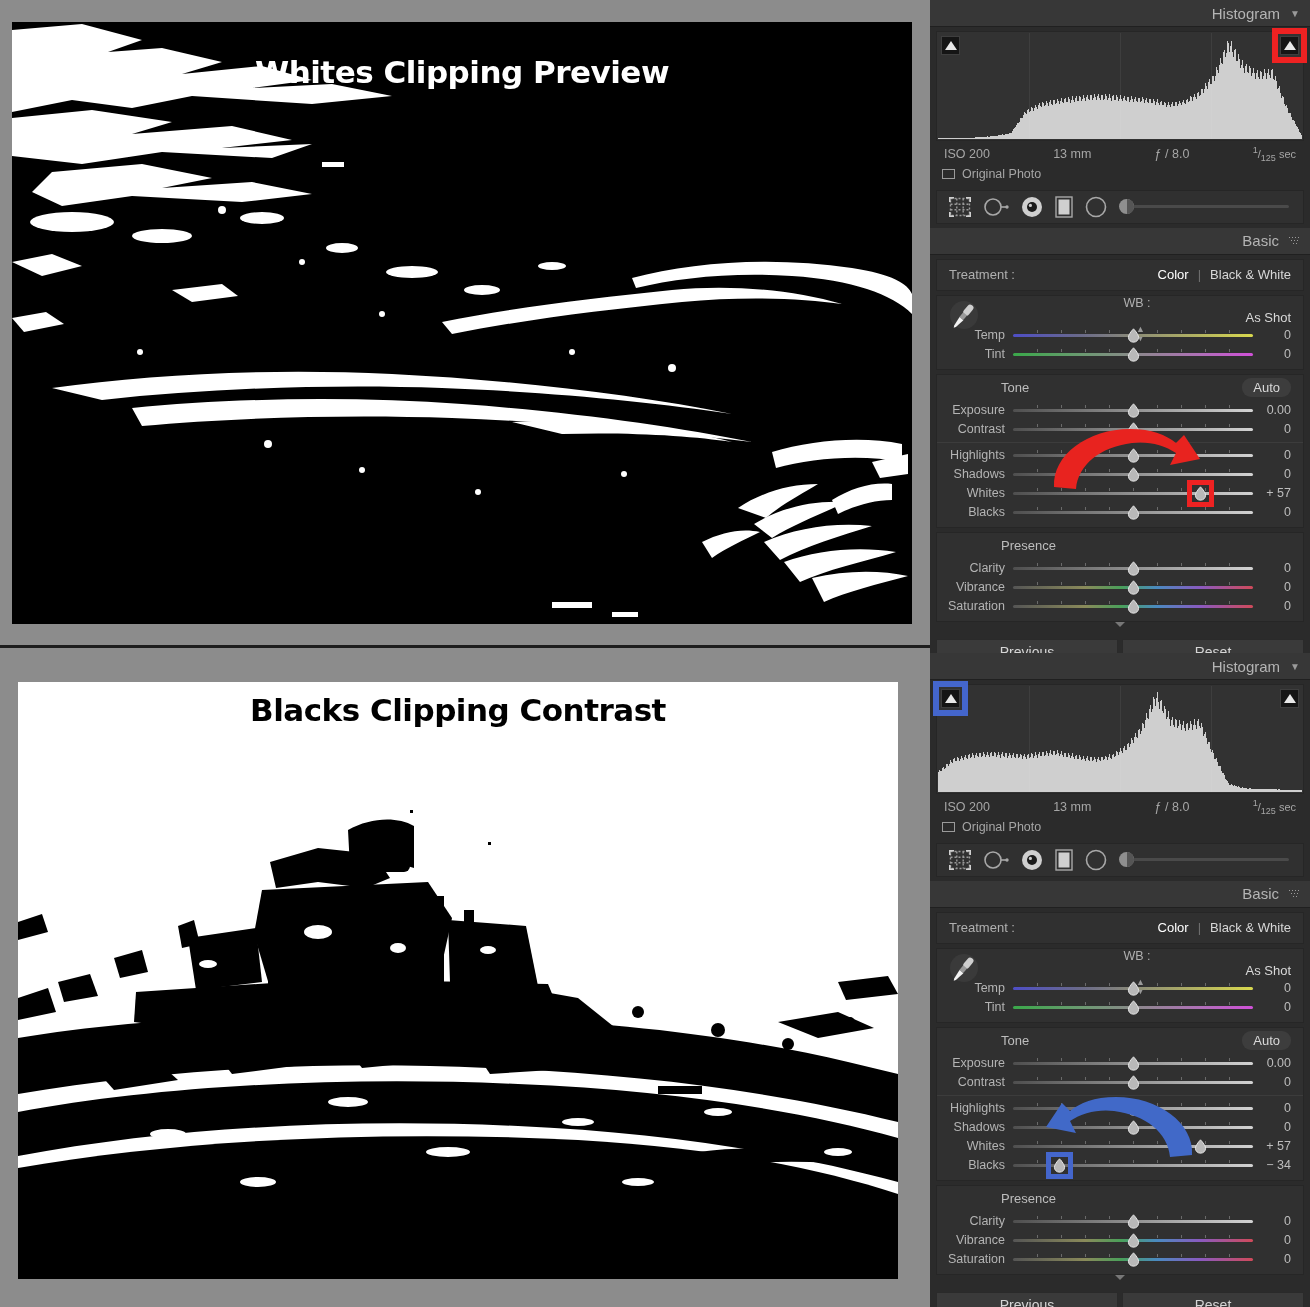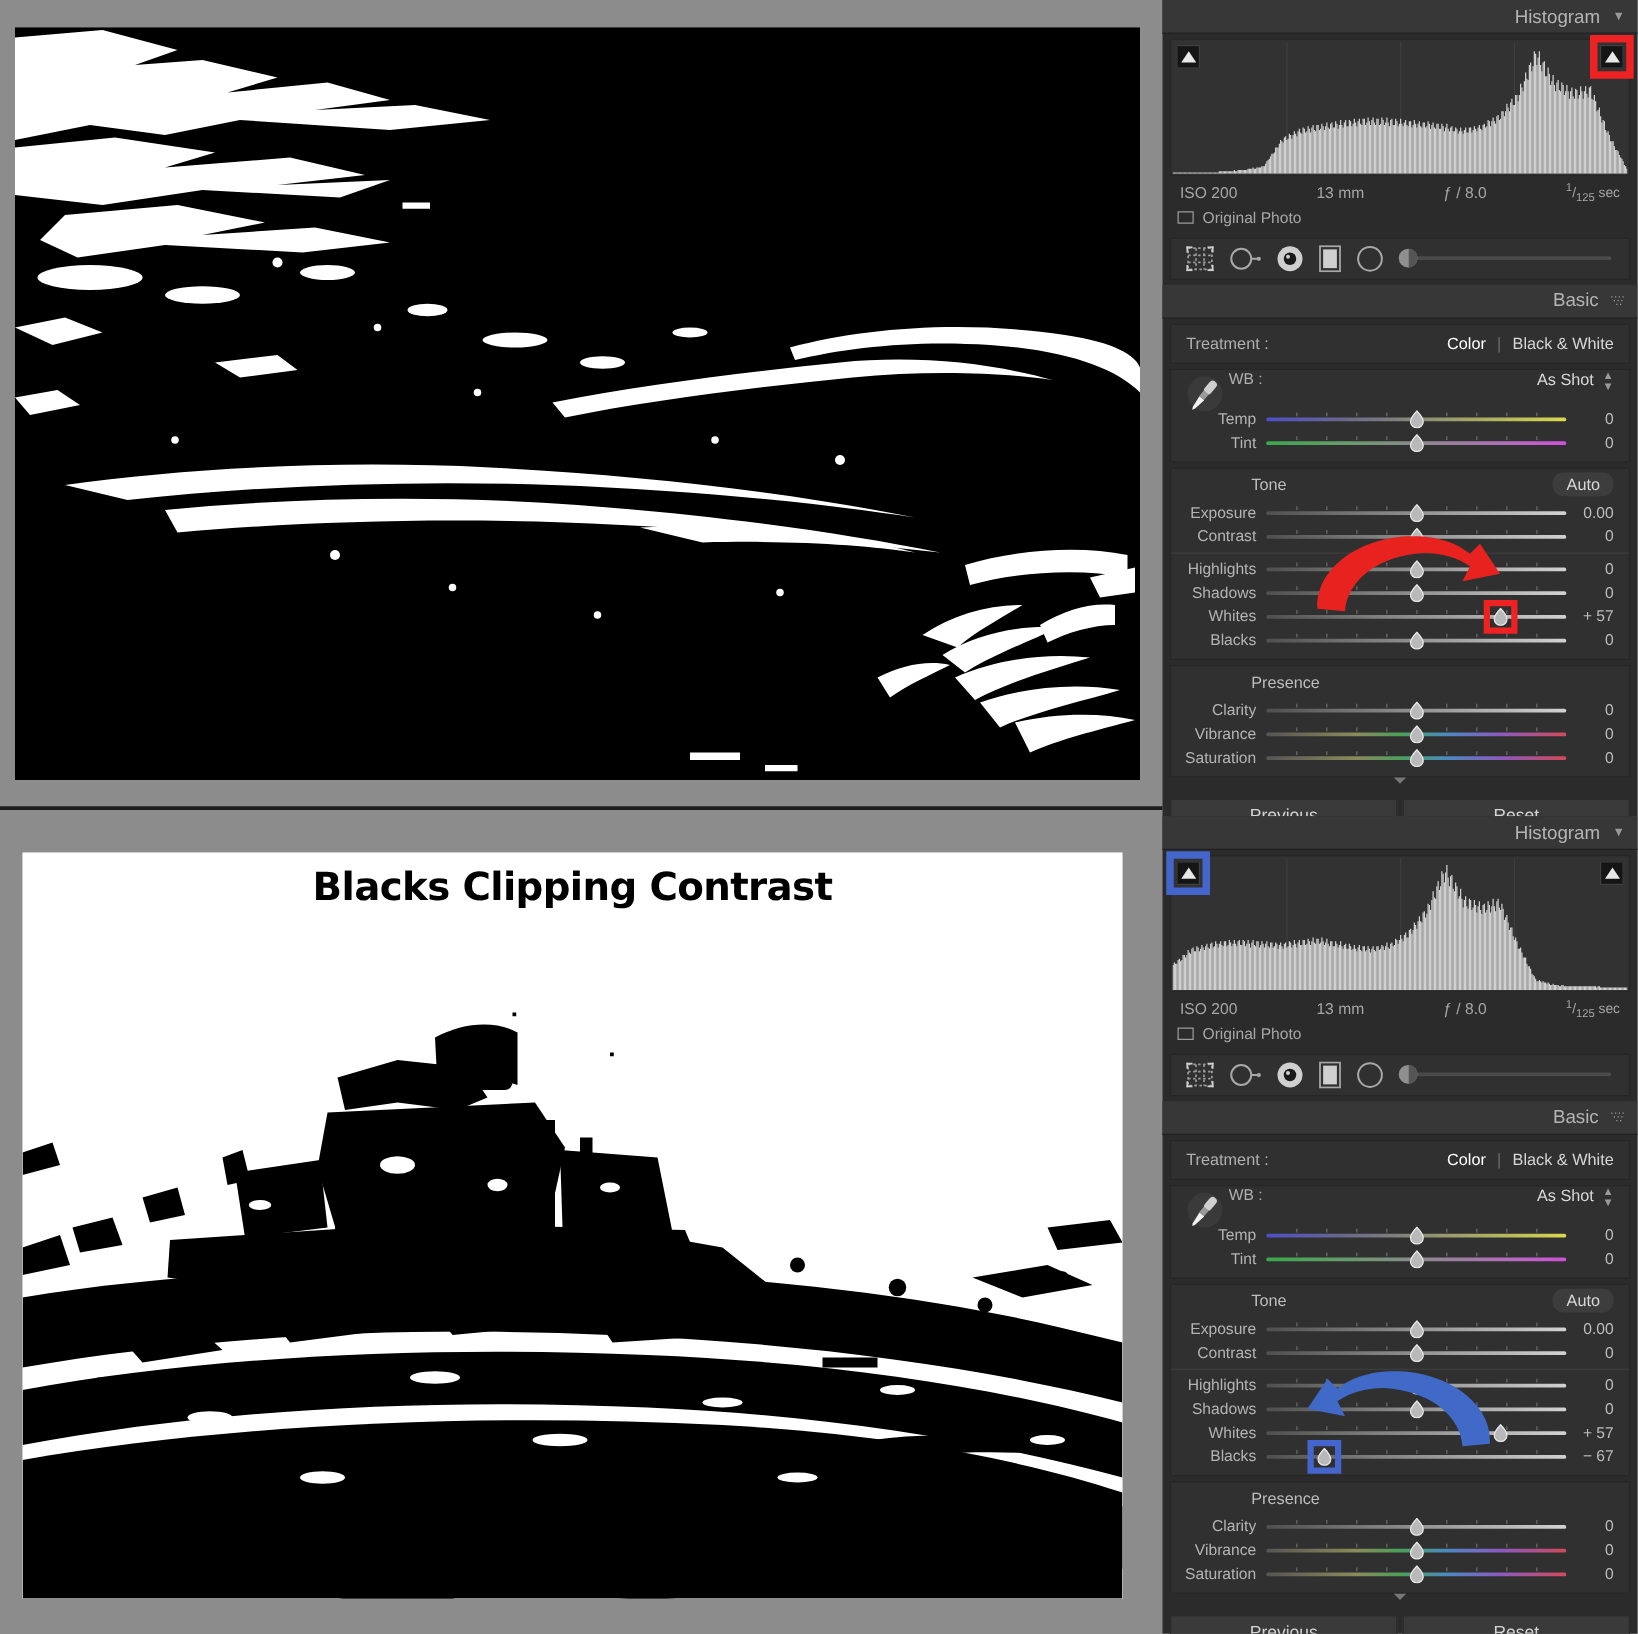--- a/index.html
+++ b/index.html
@@ -78,21 +78,21 @@
   .sect { margin: 4px 6px 0 6px; background: #303030; border: 1px solid #262626; }
   .treat-row {
     display: flex; align-items: center; height: 30px; padding: 0 12px;
     color: #b0b0b0; font-size: 13px;
   }
   .treat-row .spacer { flex: 1; }
   .treat-row .opt { color: #d7d7d7; font-size: 13px; }
   .treat-row .opt.sel { color: #ffffff; }
   .treat-row .sep { color: #6f6f6f; margin: 0 9px; }
 
-  .wb-row { display: flex; align-items: flex-start; height: 30px; padding: 0 12px 0 46px; color: #b0b0b0; font-size: 12.5px; position: relative; }
+  .wb-row { display: flex; align-items: center; height: 30px; padding: 0 12px 0 46px; color: #b0b0b0; font-size: 12.5px; position: relative; flex-direction: column; }
   .eyedrop { position: absolute; left: 8px; top: 2px; width: 36px; height: 36px; }
   .wb-row .wbval { margin-left: auto; color: #d8d8d8; font-size: 13px; }
   .wb-row .stepper { margin-left: 7px; color: #9a9a9a; font-size: 9px; line-height: 1; display: flex; flex-direction: column; }
 
   .tone-hdr { display: flex; align-items: center; height: 26px; padding: 0 12px 0 64px; color: #bdbdbd; font-size: 13px; }
   .tone-hdr .auto {
     margin-left: auto; color: #d8d8d8; font-size: 13px; background: #3d3d3d;
     padding: 2px 11px; border-radius: 9px;
   }
 
@@ -174,20 +174,21 @@
             <circle cx="256" cy="422" r="4"></circle>
             <circle cx="350" cy="448" r="3"></circle>
             <circle cx="466" cy="470" r="3"></circle>
             <circle cx="612" cy="452" r="3"></circle>
             <path d="M0 240 L40 232 L70 244 L30 254 Z"></path>
             <path d="M0 296 L34 290 L52 302 L12 310 Z"></path>
             <path d="M160 268 L210 262 L226 274 L180 280 Z"></path>
           </g>
         </svg>
       </div>
+      <div class="shot-title" style="top:32px; font-size:31px; color:#ffffff;">Whites Clipping Preview</div>
     </div>
 
     <div class="shot" style="left:18px; top:682px; width:880px; height:597px; background:#fff;">
       <div class="clipmap">
         <svg width="880" height="597" viewBox="0 0 880 597" preserveAspectRatio="none">
           <rect width="880" height="597" fill="#fff"></rect>
           <g fill="#000">
             <rect x="392" y="128" width="3" height="3"></rect>
             <rect x="300" y="176" width="4" height="3"></rect>
             <rect x="470" y="160" width="3" height="3"></rect>
@@ -1729,21 +1730,21 @@
                 <i style="left: 80%;"></i>
                 <i style="left: 90%;"></i>
               </span>
               <span class="knob" style="left: 19%;">
                 <svg width="15" height="15" viewBox="0 0 15 15">
                   <path d="M7.5 0.8 C7.5 0.8 12.6 6.2 12.6 9.3 C12.6 12.1 10.3 14.2 7.5 14.2 C4.7 14.2 2.4 12.1 2.4 9.3 C2.4 6.2 7.5 0.8 7.5 0.8 Z" fill="#b9b9b9" stroke="#ececec" stroke-width="0.9"></path>
                 </svg>
               </span>
               <span style="position: absolute; top: -4px; width: 27px; height: 27px; margin-left: -13px; left: 19%; border: 5px solid rgb(68, 102, 204); pointer-events: none;"></span>
             </span>
-            <span class="val">− 67</span>
+            <span class="val">− 34</span>
           </div>
         </div>
       <div style="height:5px"></div>
     </div>
 
     <div class="sect">
       <div class="tone-hdr">
         <span>Presence</span>
       </div>
       <div>

